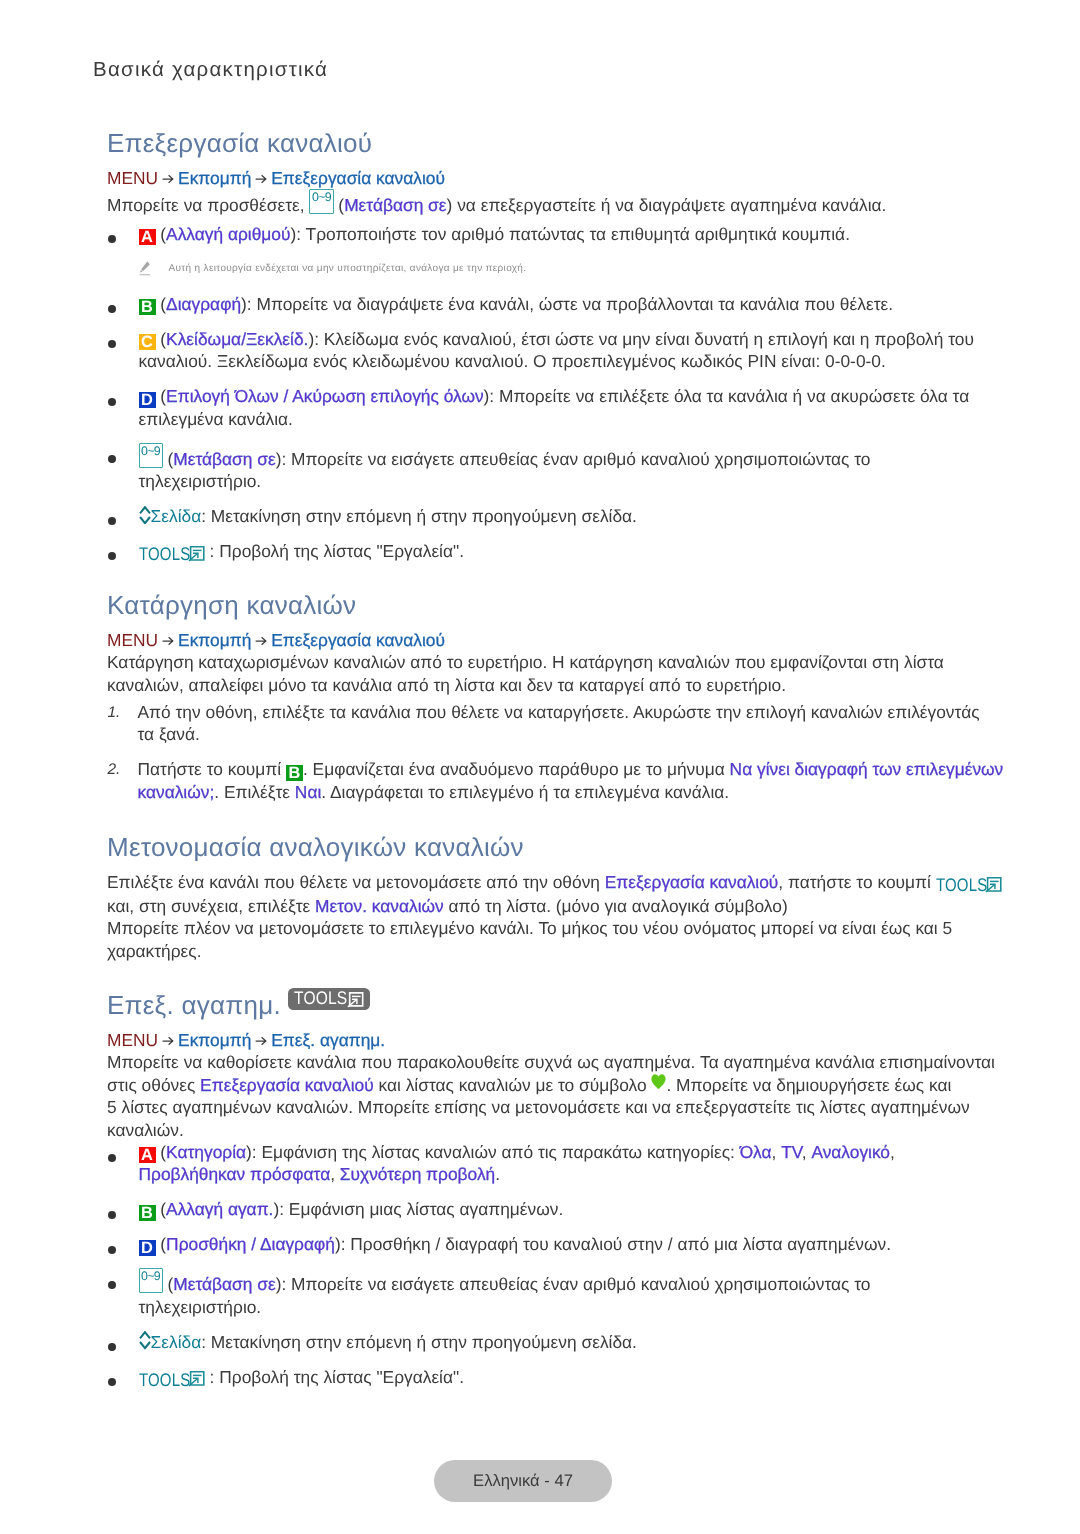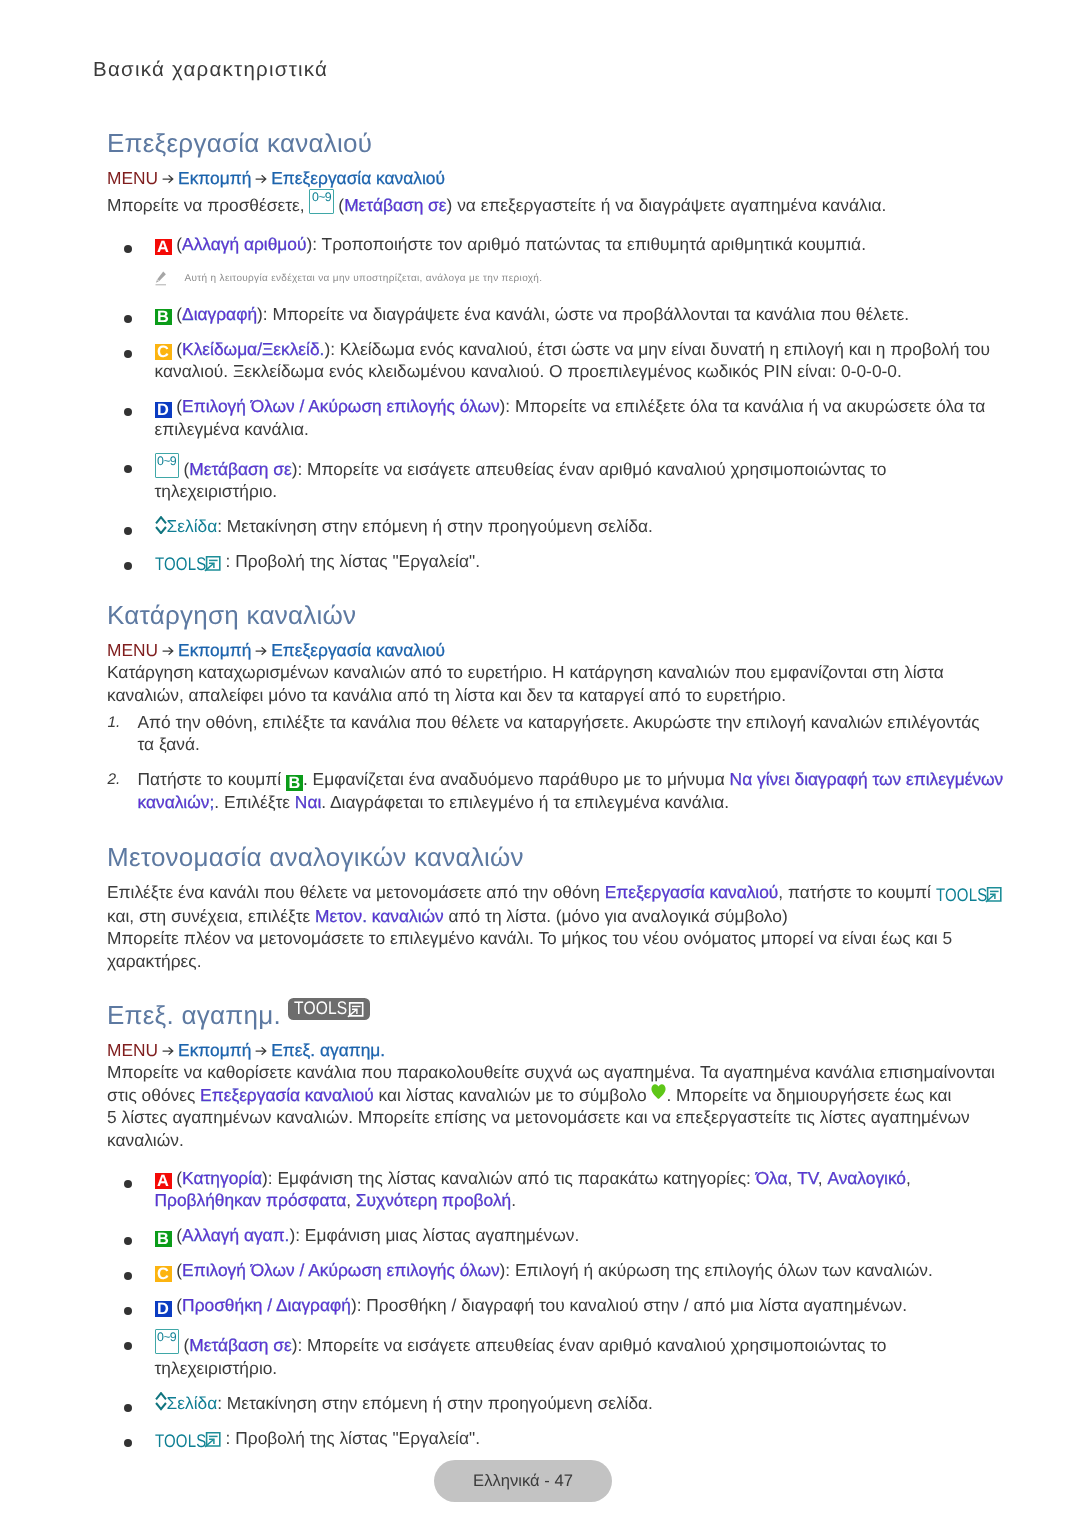--- a/index.html
+++ b/index.html
@@ -23,21 +23,21 @@
   
 
   .path{font-size:17.35px;color:#1c63ad;font-weight:400;line-height:22.4px;margin:0;-webkit-text-stroke:0.28px #1c63ad;}
   .path .menu{color:#7f1d1d;font-weight:400;-webkit-text-stroke:0px;}
   .path .arw{display:inline-block;padding:0 4px;vertical-align:0px;}
 
   p.body{font-size:17.35px;color:#3b3b3b;margin:0;line-height:22.4px;}
   .blue{color:#6d28d9;font-weight:400;-webkit-text-stroke:0.28px #1c63ad;}
   .teal{color:#0f7d93;font-weight:400;}
 
-  ul.bul{list-style:none;margin:16px;padding:0;width:878px;}
+  ul.bul{list-style:none;margin:0;padding:0;width:878px;}
   ul.b1>li:first-child{margin-top:6px;}
   ul.b4>li:first-child{margin-top:0px;}
   ul.bul>li{position:relative;padding-left:31.5px;font-size:17.35px;color:#3b3b3b;
             line-height:22.4px;margin-top:12.6px;}
   ul.bul>li>.dot{position:absolute;left:0.5px;top:12.5px;width:8px;height:8px;
                  border-radius:50%;background:#333;}
 
   ol.num{list-style:none;margin:0;padding:0;}
   ol.num>li:first-child{margin-top:5px;width:880px;box-sizing:border-box;}
   ol.num>li+li{width:902px;box-sizing:border-box;}
@@ -161,21 +161,20 @@
           </svg></span><span>Εκπομπή</span><span class="arw"><svg width="12" height="10" viewBox="0 0 12 10">
             <path d="M0.6 5 H10.6 M6.6 1.3 L10.8 5 L6.6 8.7" fill="none" stroke="#3b3b3b" stroke-width="1.25"></path>
           </svg></span><span>Επεξ. αγαπημ.</span></p>
     <p class="body"><span>Μπορείτε να καθορίσετε κανάλια που παρακολουθείτε συχνά ως αγαπημένα. Τα αγαπημένα κανάλια επισημαίνονται στις οθόνες </span><span class="blue">Επεξεργασία καναλιού</span><span> και λίστας καναλιών με το σύμβολο </span><span class="hearticon"><svg width="15" height="15.4" viewBox="0 0 15 15.4">
             <path d="M7.5 15.1 C7.5 15.1 0.4 9.5 0.4 5.0 C0.4 2.1 2.3 0.3 4.2 0.3 C5.6 0.3 6.9 1.3 7.5 2.6 C8.1 1.3 9.4 0.3 10.8 0.3 C12.7 0.3 14.6 2.1 14.6 5.0 C14.6 9.5 7.5 15.1 7.5 15.1 Z" fill="#5ec718"></path>
           </svg></span><span>. Μπορείτε να δημιουργήσετε έως και 5&nbsp;λίστες αγαπημένων καναλιών. Μπορείτε επίσης να μετονομάσετε και να επεξεργαστείτε τις λίστες αγαπημένων καναλιών.</span></p>
 
     <ul class="bul b4">
       <li><span class="dot"></span><span class="kb a">A</span> <span>(</span><span class="blue">Κατηγορία</span><span>): Εμφάνιση της λίστας καναλιών από τις παρακάτω κατηγορίες: </span><span class="blue">Όλα</span>, <span class="blue">TV</span>, <span class="blue">Αναλογικό</span>, <span class="blue">Προβλήθηκαν πρόσφατα</span>, <span class="blue">Συχνότερη προβολή</span><span>.</span></li>
       <li><span class="dot"></span><span class="kb b">B</span> <span>(</span><span class="blue">Αλλαγή αγαπ.</span><span>): Εμφάνιση μιας λίστας αγαπημένων.</span></li>
-      <li><span class="dot"></span><span class="kb c">C</span> <span>(</span><span class="blue">Επιλογή Όλων</span><span class="blue"> / </span><span class="blue">Ακύρωση επιλογής όλων</span><span>): Επιλογή ή ακύρωση της επιλογής όλων των καναλιών.</span></li>
       <li><span class="dot"></span><span class="kb d">D</span> <span>(</span><span class="blue">Προσθήκη</span><span class="blue"> / </span><span class="blue">Διαγραφή</span><span>): Προσθήκη / διαγραφή του καναλιού στην / από μια λίστα αγαπημένων.</span></li>
       <li><span class="dot"></span><span class="knum">0~9</span> <span>(</span><span class="blue">Μετάβαση σε</span><span>): Μπορείτε να εισάγετε απευθείας έναν αριθμό καναλιού χρησιμοποιώντας το τηλεχειριστήριο.</span></li>
       <li><span class="dot"></span><span class="pageicon"><svg width="12" height="18.3" viewBox="0 0 12 18.3">
               <path d="M1.05 7.3 L6.0 1.15 L10.95 7.3" fill="none" stroke="#11757f" stroke-width="2.05" stroke-linecap="butt" stroke-linejoin="miter"></path>
               <path d="M1.05 11.0 L6.0 17.15 L10.95 11.0" fill="none" stroke="#11757f" stroke-width="2.05" stroke-linecap="butt" stroke-linejoin="miter"></path>
             </svg></span><span class="teal">Σελίδα</span><span>: Μετακίνηση στην επόμενη ή στην προηγούμενη σελίδα.</span></li>
       <li><span class="dot"></span><span class="toolstxt">TOOLS</span><span class="toolsicon"><svg width="16.6" height="16.4" viewBox="-1.8 0 16.6 16.4" overflow="visible">
               <path d="M0.8 0.8 H14.0 V14.0 H0.8 Z" fill="none" stroke="#1d8e98" stroke-width="1.6"></path>
               <path d="M3.2 4.4 H11.8" fill="none" stroke="#1d8e98" stroke-width="1.5"></path>
               <path d="M3.2 7.2 H8.1 V12.0" fill="none" stroke="#1d8e98" stroke-width="1.5"></path>

